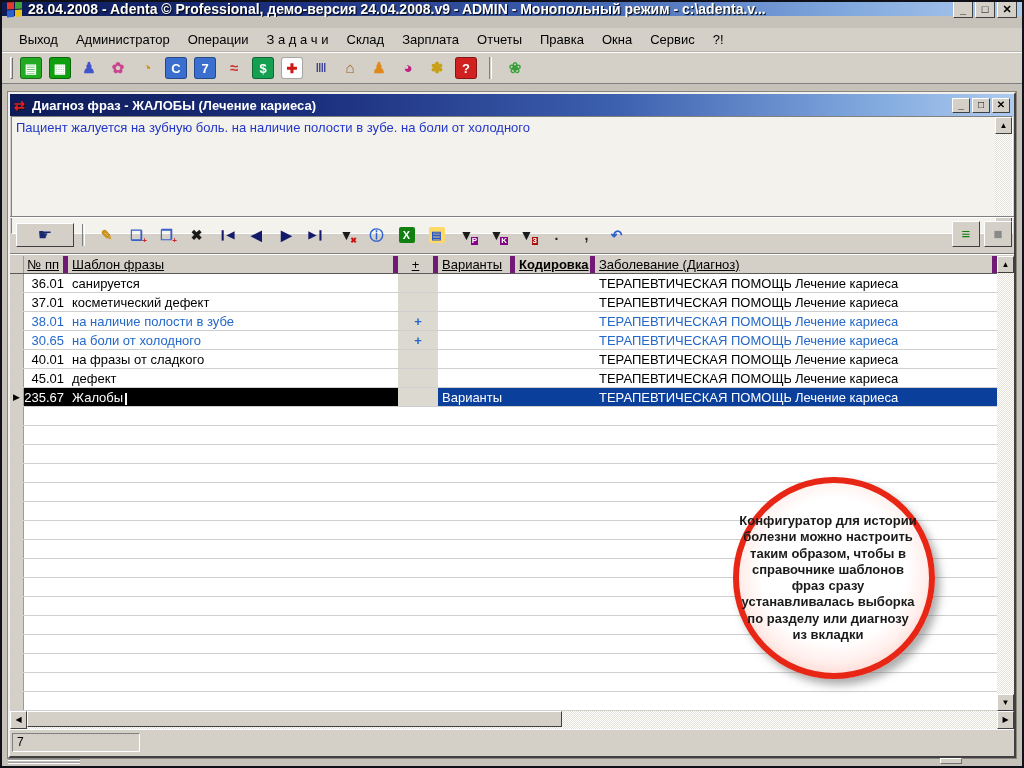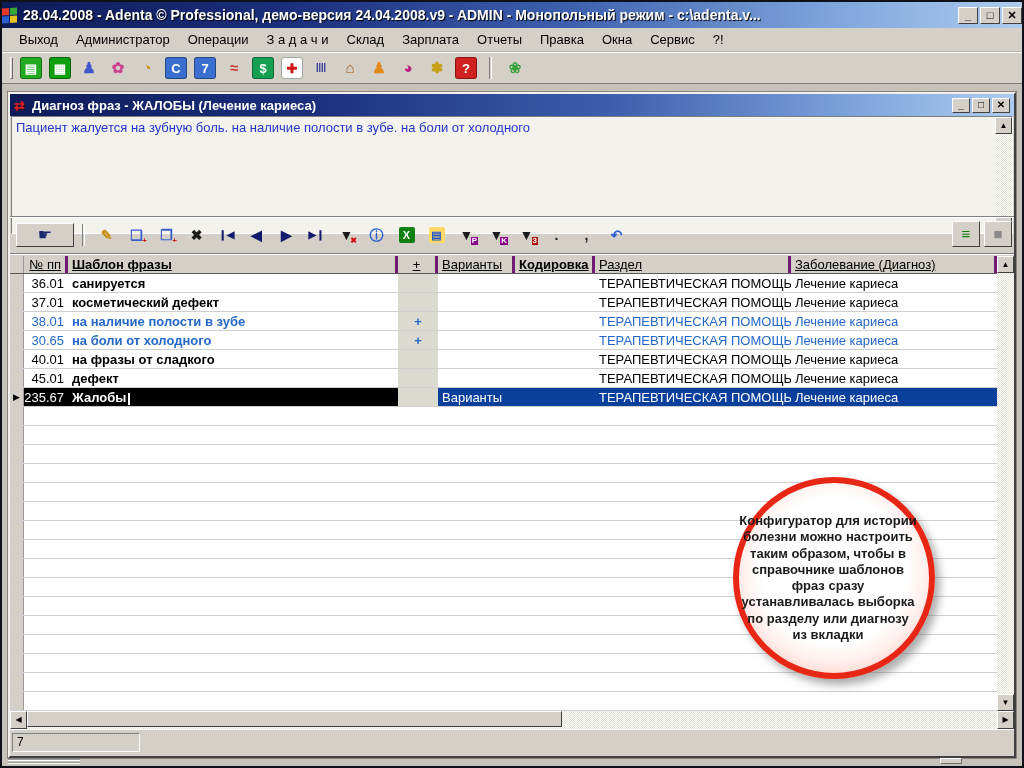--- a/index.html
+++ b/index.html
@@ -1,23 +1,23 @@
 <!DOCTYPE html>
 <html><head>
 <meta charset="utf-8">
 <style>
   * { box-sizing: border-box; margin: 0; padding: 0; }
   html,body { width:1024px; height:768px; }
   body { font-family: "Liberation Sans", sans-serif; background:#808080; }
   .app { position:relative; width:1024px; height:768px; border:2px solid #101018; background:#c6c2ba; overflow:hidden; }
 
   
-  .titlebar { position:absolute; left:0; top:0; width:1020px; height:26px;
+  .titlebar { position:absolute; left:0; top:0; width:1020px; height:14px;
     background:linear-gradient(90deg,#0d1b57 0%,#1b2f7d 28%,#3c5fae 55%,#7fa7dd 82%,#aecbee 100%);
-    display:flex; align-items:center; padding:0 0; color:#fff; font-weight:bold; font-size:14px; white-space:nowrap; }
+    display:flex; align-items:center; padding:0 5px; color:#fff; font-weight:bold; font-size:14px; white-space:nowrap; }
   .winlogo { display:grid; grid-template-columns:7px 7px; grid-template-rows:7px 7px; gap:1px; margin-right:6px; transform:skewY(-4deg); }
   .winlogo i { display:block; }
   .winlogo i:nth-child(1){background:#e23a2a}.winlogo i:nth-child(2){background:#3aa63a}
   .winlogo i:nth-child(3){background:#2a5fd0}.winlogo i:nth-child(4){background:#e8c020}
   .title-text { text-shadow:1px 1px 1px #000; overflow:hidden; }
   .win-btns { margin-left:auto; display:flex; gap:2px; }
   .wbtn { width:20px; height:17px; background:#d4d0c8; border:1px solid; border-color:#ffffff #404040 #404040 #ffffff;
     color:#000; font-size:11px; font-weight:bold; line-height:14px; text-align:center; }
 
   
@@ -72,28 +72,28 @@
   .tb2-flat .glyph { font-size:14px; font-weight:bold; line-height:22px; }
   .tb2-flat .glyph.gbox { width:16px; height:16px; line-height:16px; text-align:center; font-size:11px; border-radius:2px; }
   .badge { position:absolute; right:2px; bottom:2px; font-size:8px; line-height:8px; font-weight:bold; padding:0 1px; }
   .tb2-right { position:absolute; right:2px; top:127px; display:flex; gap:4px; }
   .tb2-right-btn { width:28px; height:26px; background:#d4d0c8; border:1px solid; border-color:#fff #404040 #404040 #fff;
     font-size:15px; font-weight:bold; text-align:center; line-height:24px; }
 
   
   .grid { position:absolute; left:0; top:162px; width:987px; height:455px; background:#ffffff; font-size:13px; }
   .grid-header { display:flex; height:18px; background:#d4d0c8; border-bottom:1px solid #5a5a5a; }
-  .hcell { flex:none; border-right:3px solid #701a75; padding:1px 0 8px 4px; white-space:nowrap; overflow:hidden; color:#000; }
+  .hcell { flex:none; border-right:5px solid #701a75; padding:1px 0 8px 4px; white-space:nowrap; overflow:hidden; color:#000; }
   .hlabel { text-decoration:underline; }
   .grid-body { position:relative; }
   .grow { display:flex; height:19px; border-bottom:1px solid #cfcfcf; background:#fff; }
   .cell { flex:none; white-space:nowrap; overflow:hidden; padding:1px 0 0 4px; line-height:17px; color:#000; }
   .c-ind   { width:14px; background:#d4d0c8; border-right:1px solid #9a9a9a; padding:0; text-align:center; font-size:9px; line-height:18px; }
   .c-num   { width:44px; text-align:right; padding-right:4px; padding-left:0; }
-  .c-phrase{ width:330px;font-weight:bold; }
+  .c-phrase{ width:330px; }
   .c-plus  { width:40px; background:#dcd9d1; text-align:center; font-weight:bold; padding-left:0; }
   .c-var   { width:77px; }
   .c-cod   { width:80px;font-weight:bold; }
   .c-sec   { width:196px; }
   .c-diag  { flex:1 1 auto; }
   .hcell.c-plus { background:#d4d0c8; text-align:center; font-weight:normal; }
   .row-link .cell { color:#2468c8; }
   .row-selected { background:#0a3f9c; }
   .row-selected .cell { color:#ffffff; }
   .row-selected .c-ind { color:#000; background:#d4d0c8; }
@@ -283,21 +283,20 @@
       <div class="groove g2"></div>
 
       <div class="grid">
         <div class="grid-header">
             <span class="hcell c-ind"></span>
             <span class="hcell c-num"><span class="hlabel">№ пп</span></span>
             <span class="hcell c-phrase"><span class="hlabel">Шаблон фразы</span></span>
             <span class="hcell c-plus"><span class="hlabel">+</span></span>
             <span class="hcell c-var"><span class="hlabel">Варианты</span></span>
             <span class="hcell c-cod"><span class="hlabel">Кодировка</span></span>
-            <span class="hcell c-sec"><span class="hlabel">Раздел</span></span>
             <span class="hcell c-diag"><span class="hlabel">Заболевание (Диагноз)</span></span>
           </div>
         <div class="grid-body">
             <div class="grow row-default">
               <span class="cell c-ind"></span>
               <span class="cell c-num">36.01</span>
               <span class="cell c-phrase">санируется</span>
               <span class="cell c-plus"></span>
               <span class="cell c-var"></span>
               <span class="cell c-cod"></span>

